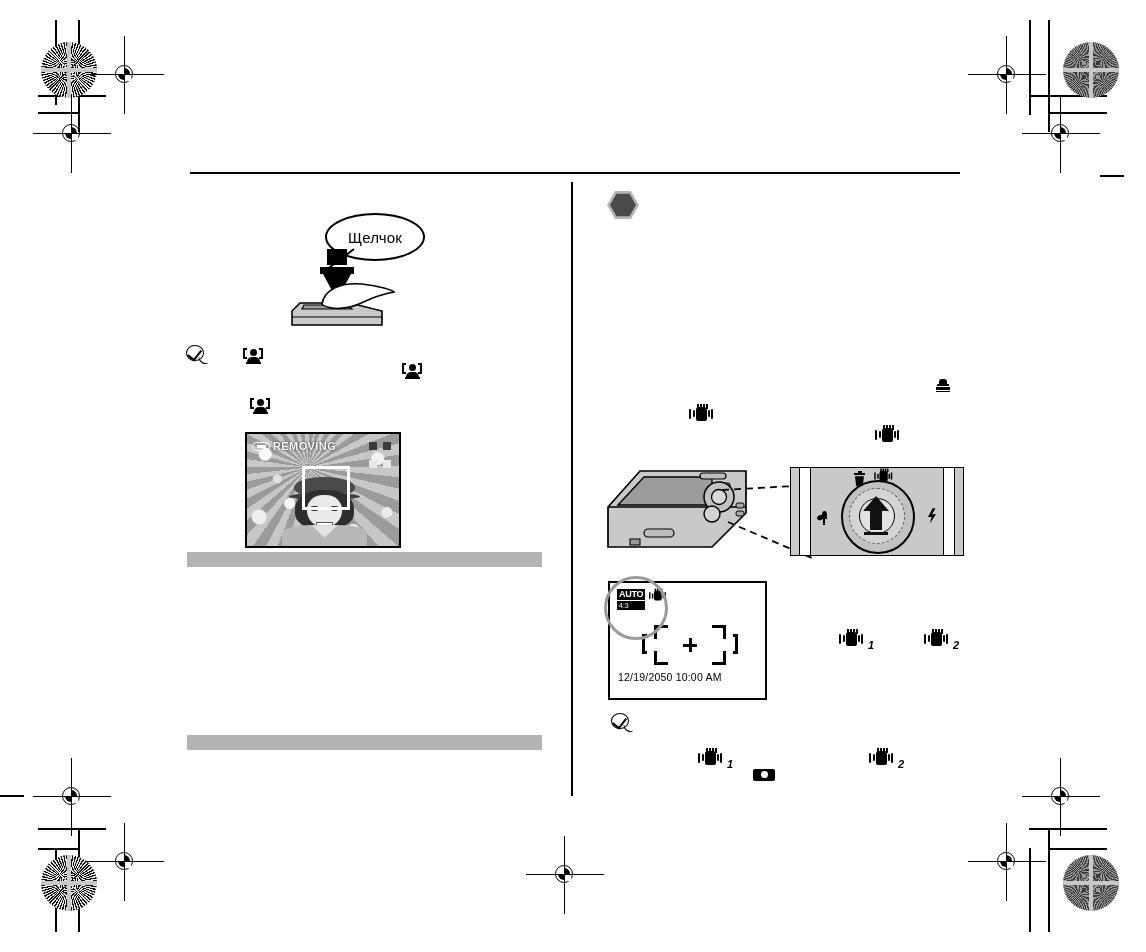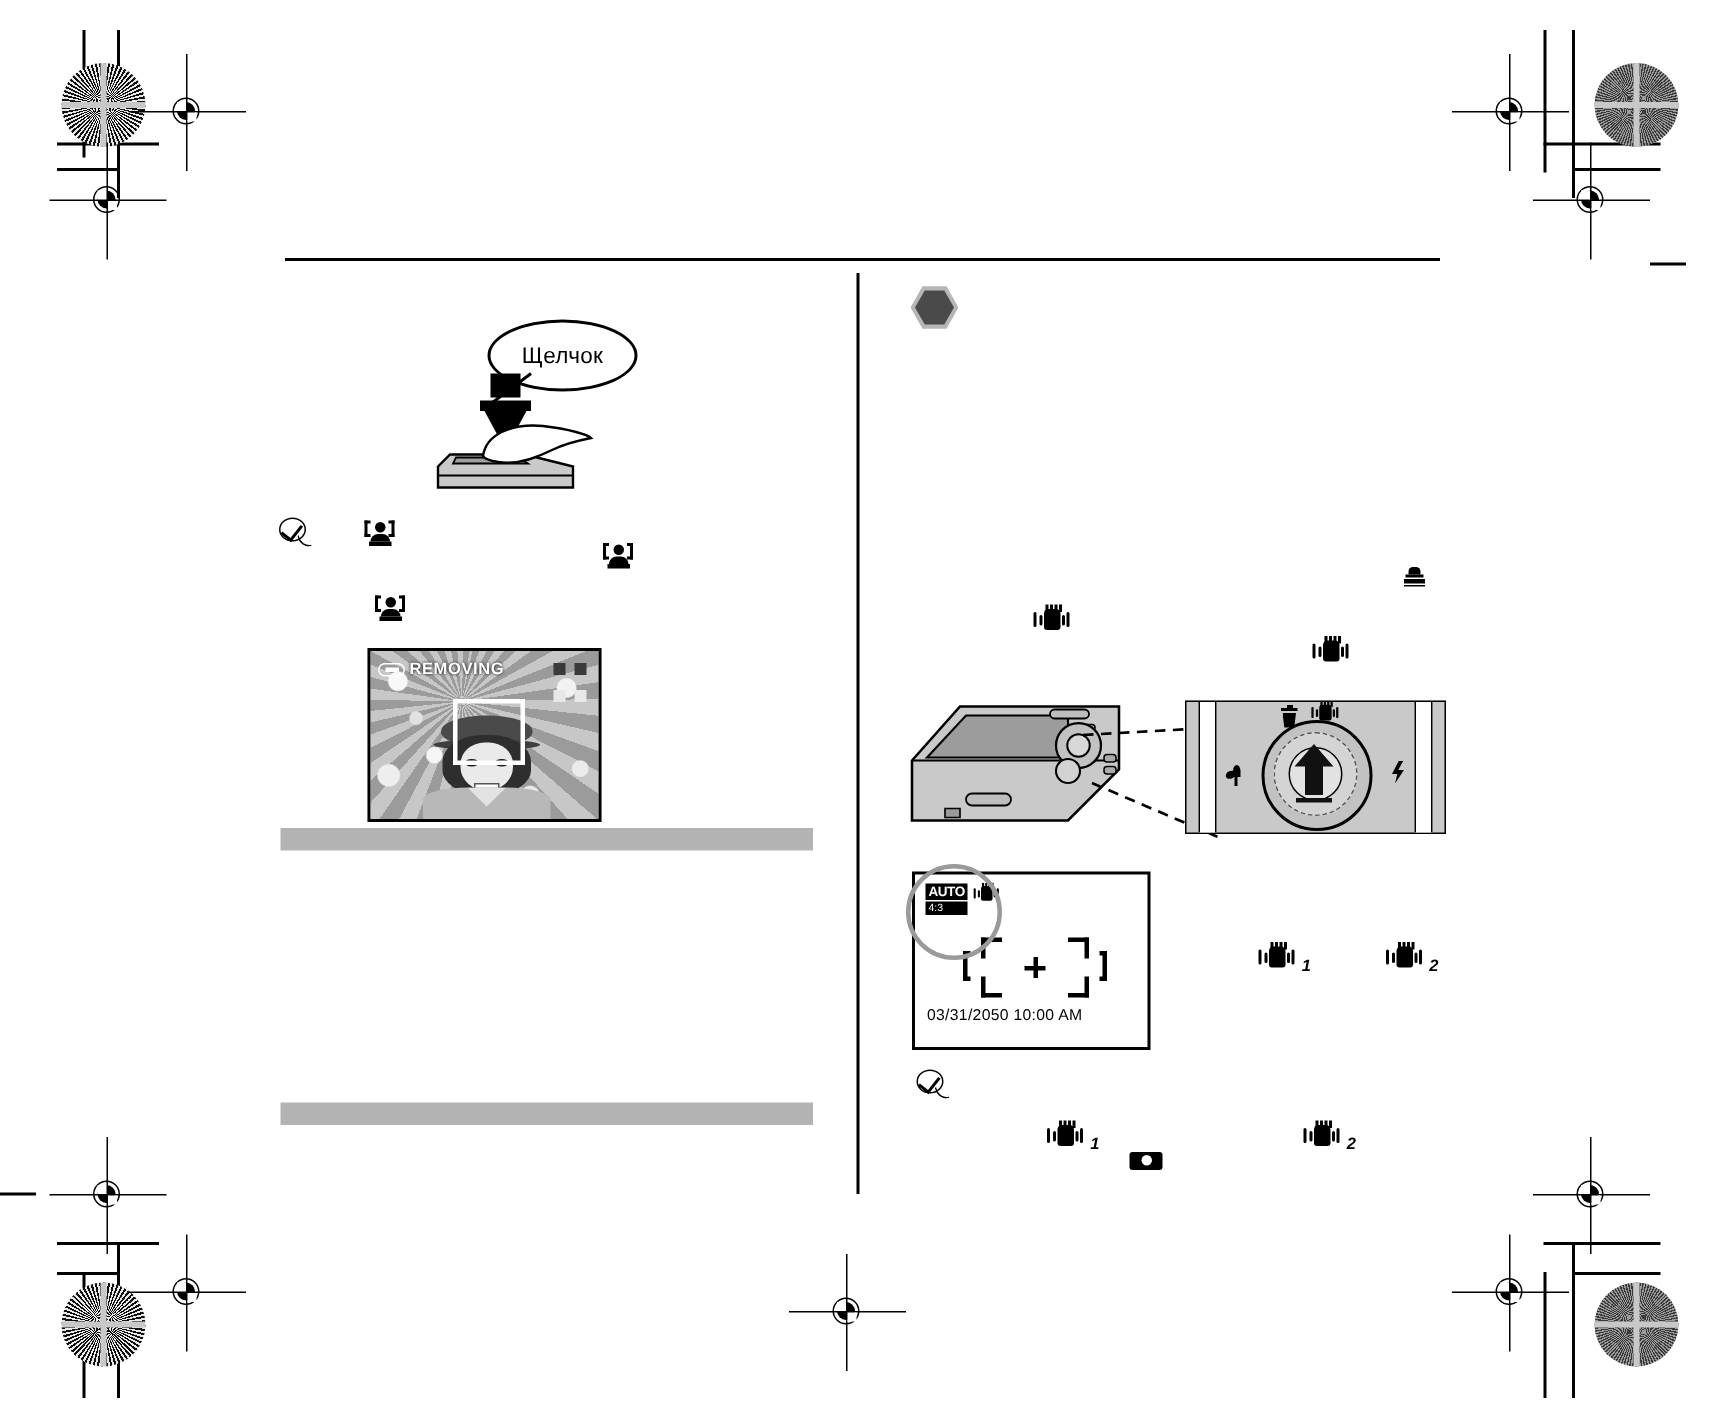--- a/index.html
+++ b/index.html
@@ -468,21 +468,21 @@
     </div>
     <div class="afbrackets" style="left:44px;top:42px;">
       <i class="b tl"></i>
         <i class="b tr"></i>
         <i class="b bl"></i>
         <i class="b br"></i>
       <i class="ol"></i>
         <i class="or"></i>
         <i class="plus"></i>
     </div>
-    <div class="datetxt" style="left:8px;bottom:15px;">03/31/2050  10:00 AM</div>
+    <div class="datetxt" style="left:8px;bottom:15px;">12/19/2050  10:00 AM</div>
   </div>
   <div class="hl-circle" style="left:604px;top:576px;width:58px;height:58px;"></div>
 
   <div class="abs" style="left:836px;top:630px;">
     <span class="ico ico-shake">
       <i class="f" style="left:11px"></i><i class="f" style="left:14px"></i><i class="f" style="left:17px"></i><i class="f" style="left:20px"></i>
       <i class="hand"></i>
       <i class="w" style="left:3px"></i><i class="w" style="left:6.5px;height:7px;top:4.5px"></i>
       <i class="w" style="right:3px"></i><i class="w" style="right:6.5px;height:7px;top:4.5px"></i>
       <i class="sub">1</i>

